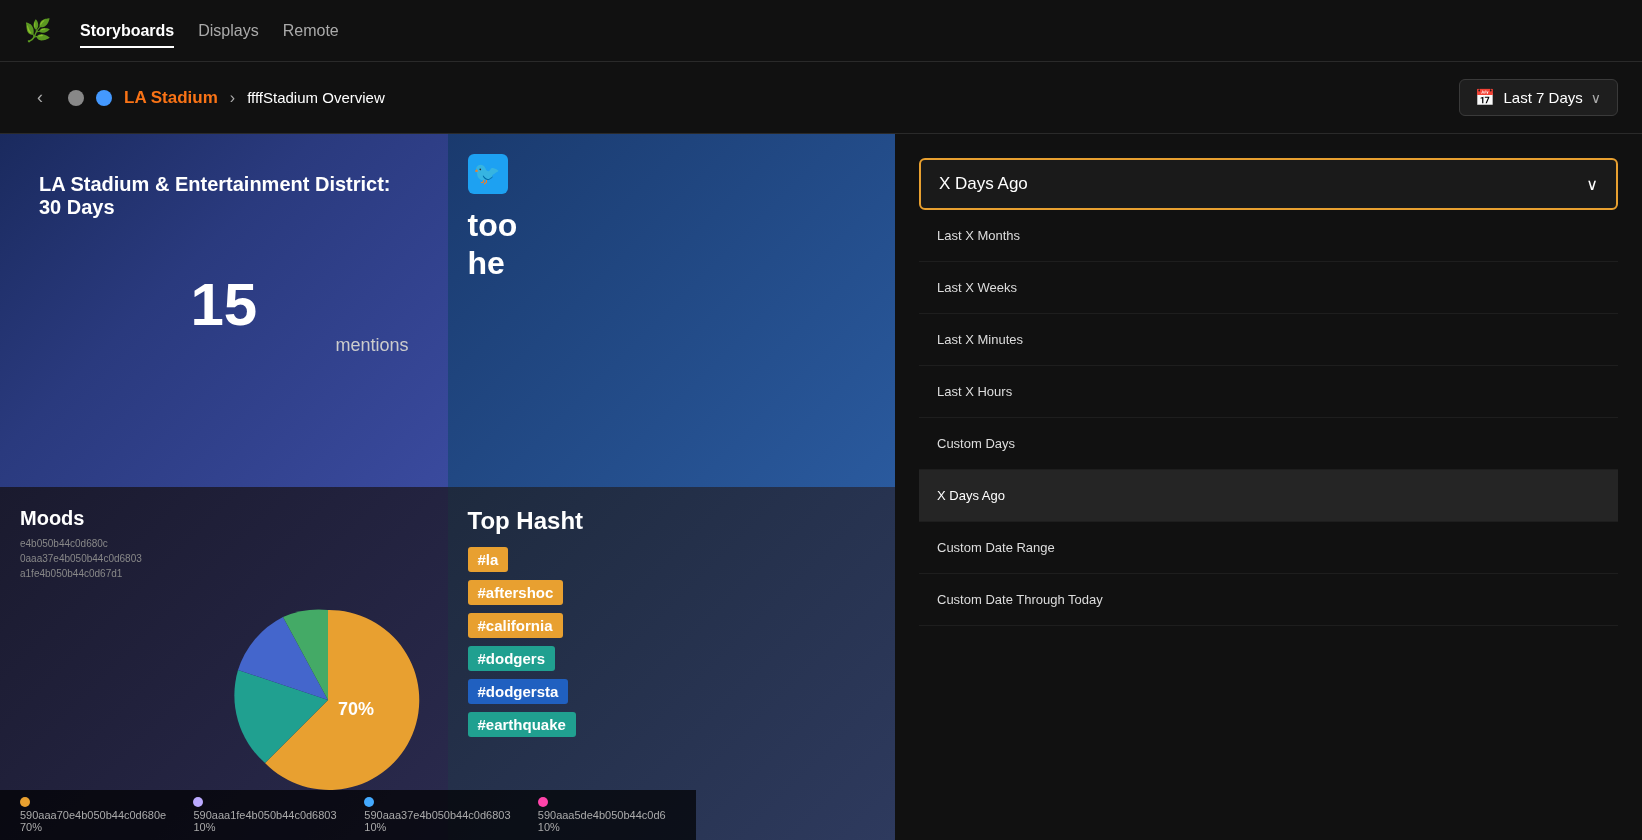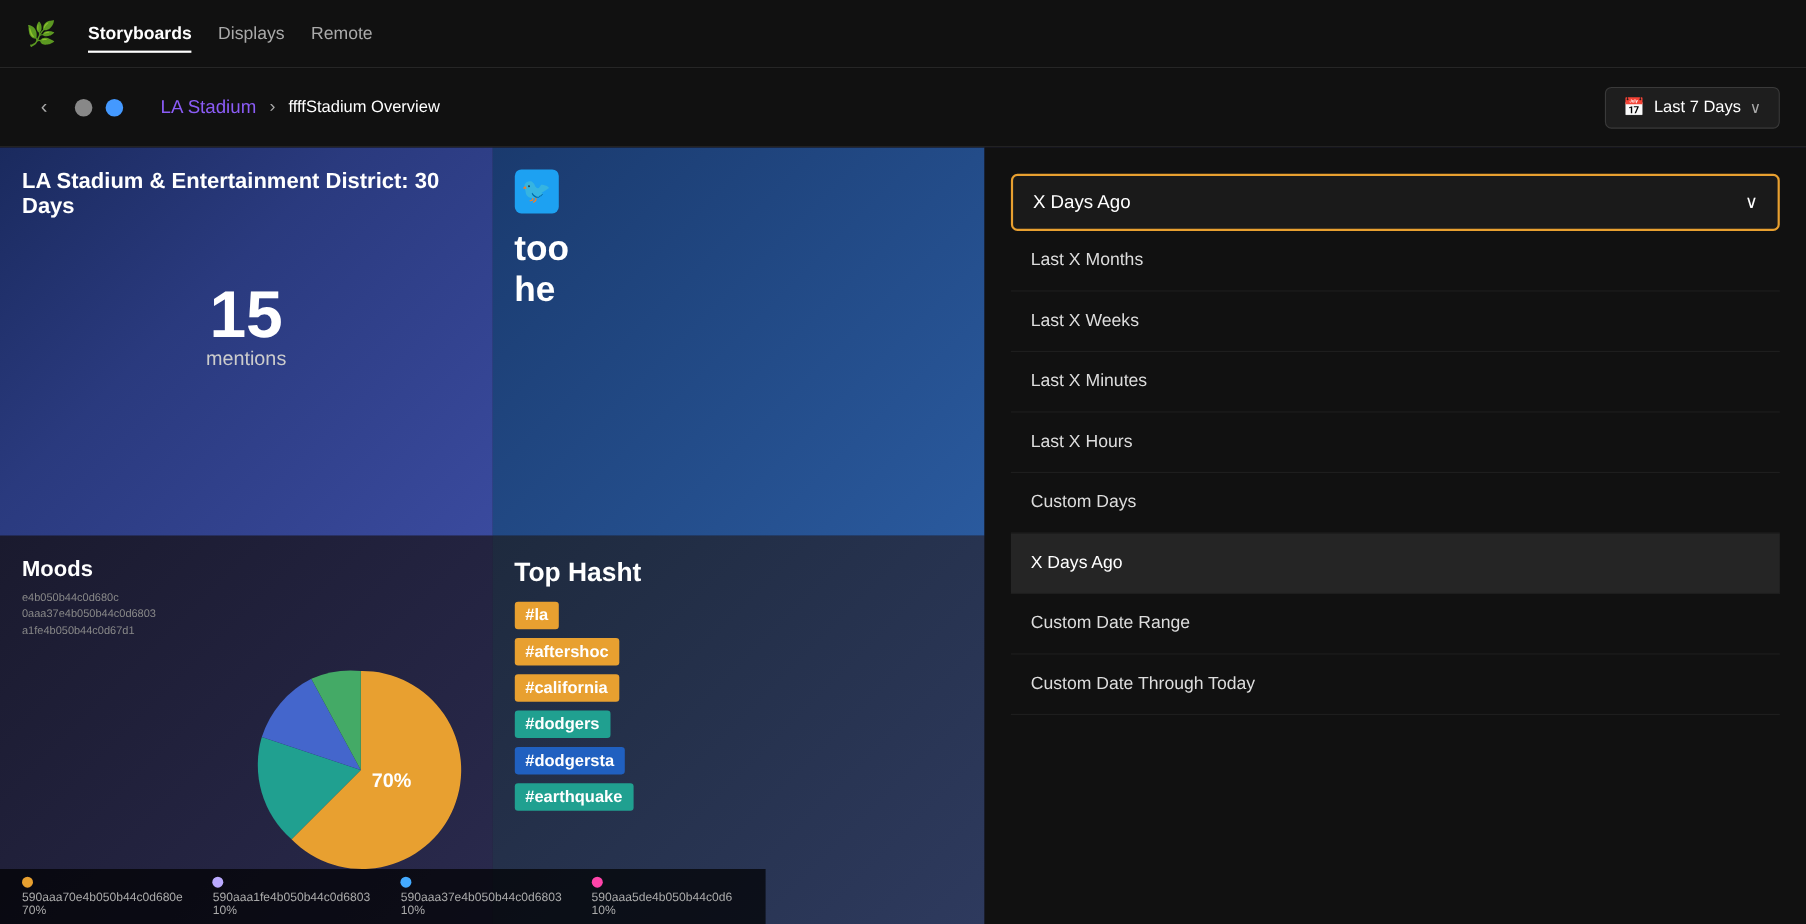--- a/index.html
+++ b/index.html
@@ -74,23 +74,22 @@
     .dot {
       width: 16px;
       height: 16px;
       border-radius: 50%;
       cursor: pointer;
     }
     .dot.gray { background: #888888; }
     .dot.blue { background: #4499ff; }
     .breadcrumb-name {
       font-size: 17px;
-      color: #8b5cf6;
-      font-weight: 400;
-      margin-left: 22px;
+      color: #f97316;
+      font-weight: 700;
     }
     .breadcrumb-arrow {
       color: #aaaaaa;
       font-size: 16px;
     }
     .breadcrumb-sub {
       font-size: 15px;
       color: #ffffff;
       font-weight: 400;
     }
@@ -133,40 +132,40 @@
       width: 895px;
       height: 100%;
       gap: 0;
     }
 
     
     .panel-1 {
       background: linear-gradient(135deg, #1a2a5e 0%, #2a3a7e 40%, #3a4a9e 100%);
       position: relative;
       overflow: hidden;
-      padding: 20px;
+      padding: 39px;
     }
     .panel-1-title {
       font-size: 20px;
       font-weight: 700;
       color: #ffffff;
       margin-bottom: 16px;
     }
     .panel-1-number {
       font-size: 60px;
       font-weight: 700;
       color: #ffffff;
       line-height: 1;
       text-align: center;
       margin-top: 56px;
     }
     .panel-1-label {
       font-size: 18px;
       color: #cccccc;
-      text-align: center;
+      text-align: right;
     }
 
     
     .panel-2 {
       background: linear-gradient(135deg, #1a3a6e 0%, #2a5a9e 100%);
       position: relative;
       overflow: hidden;
       padding: 20px;
     }
     .twitter-icon {
@@ -277,21 +276,21 @@
       font-size: 16px;
       color: #ffffff;
     }
 
     
     .dropdown-list {
       margin: 0 24px;
     }
     .dropdown-item {
       padding: 18px 18px;
-      font-size: 16px;
+      font-size: 13px;
       color: #dddddd;
       cursor: pointer;
       border-bottom: 1px solid #1e1e1e;
     }
     .dropdown-item.highlighted {
       background: #252525;
       color: #ffffff;
     }
 
     

